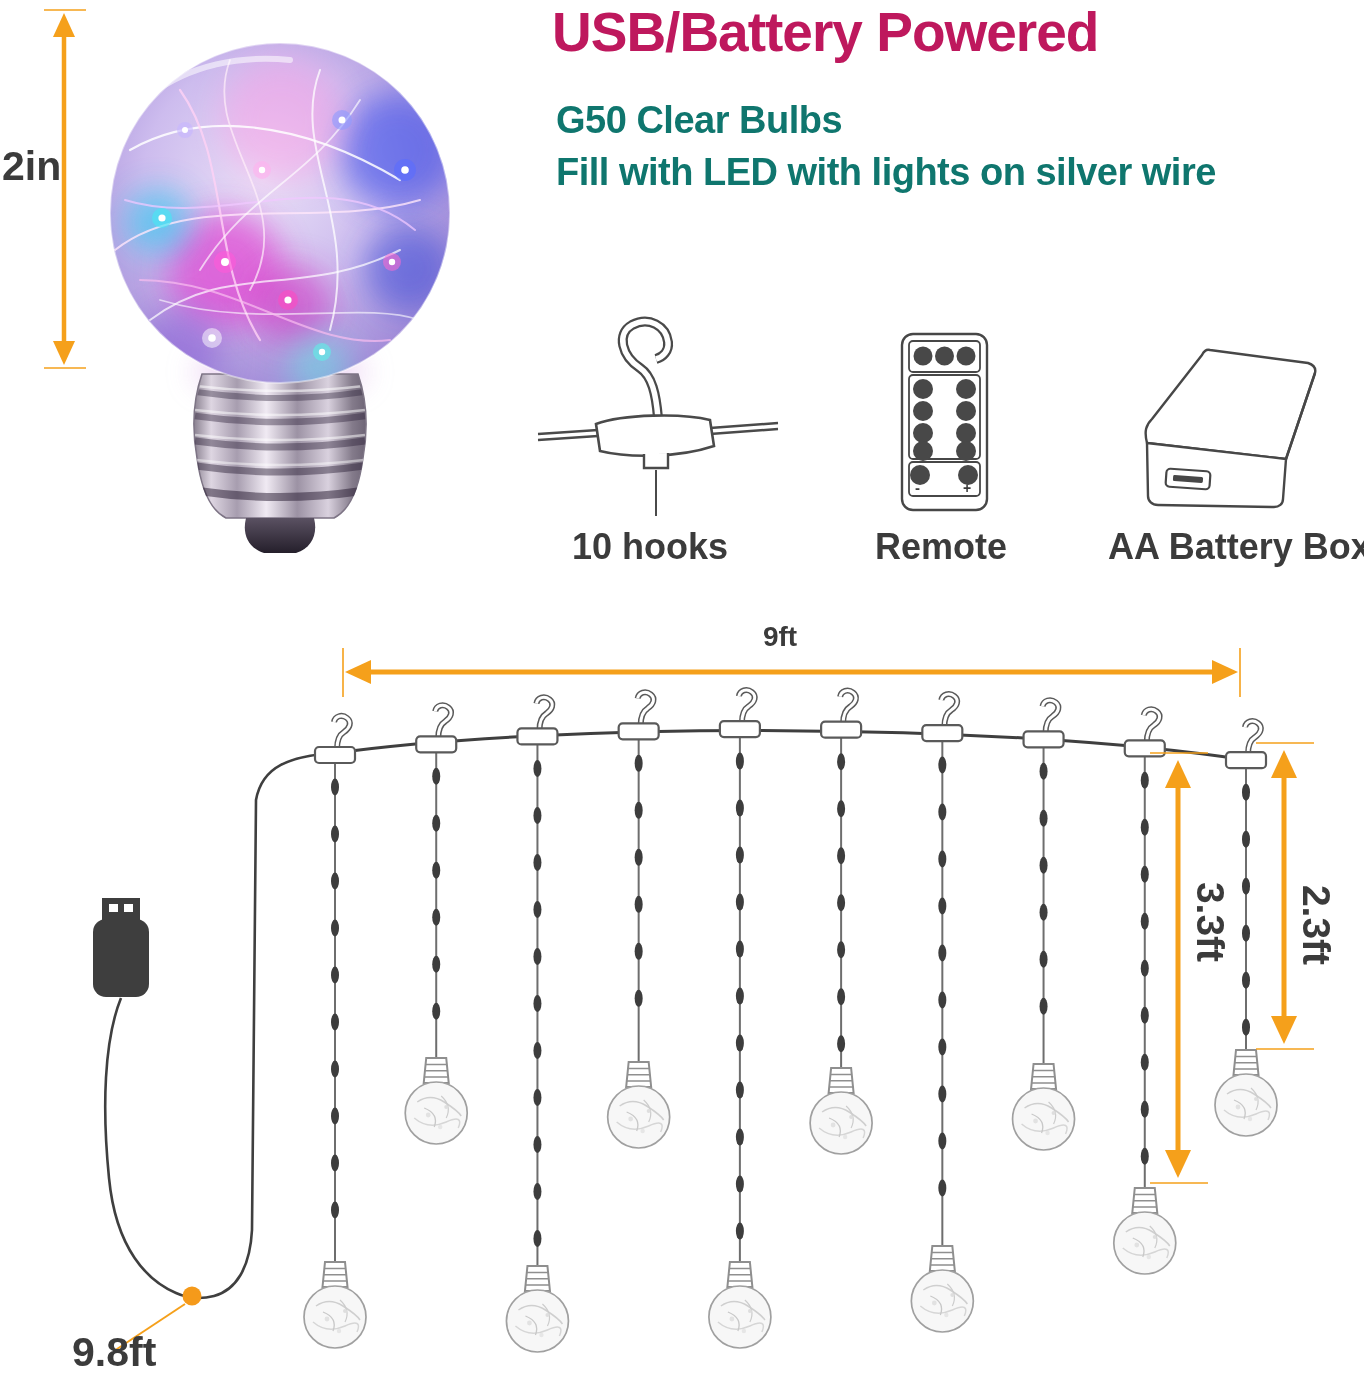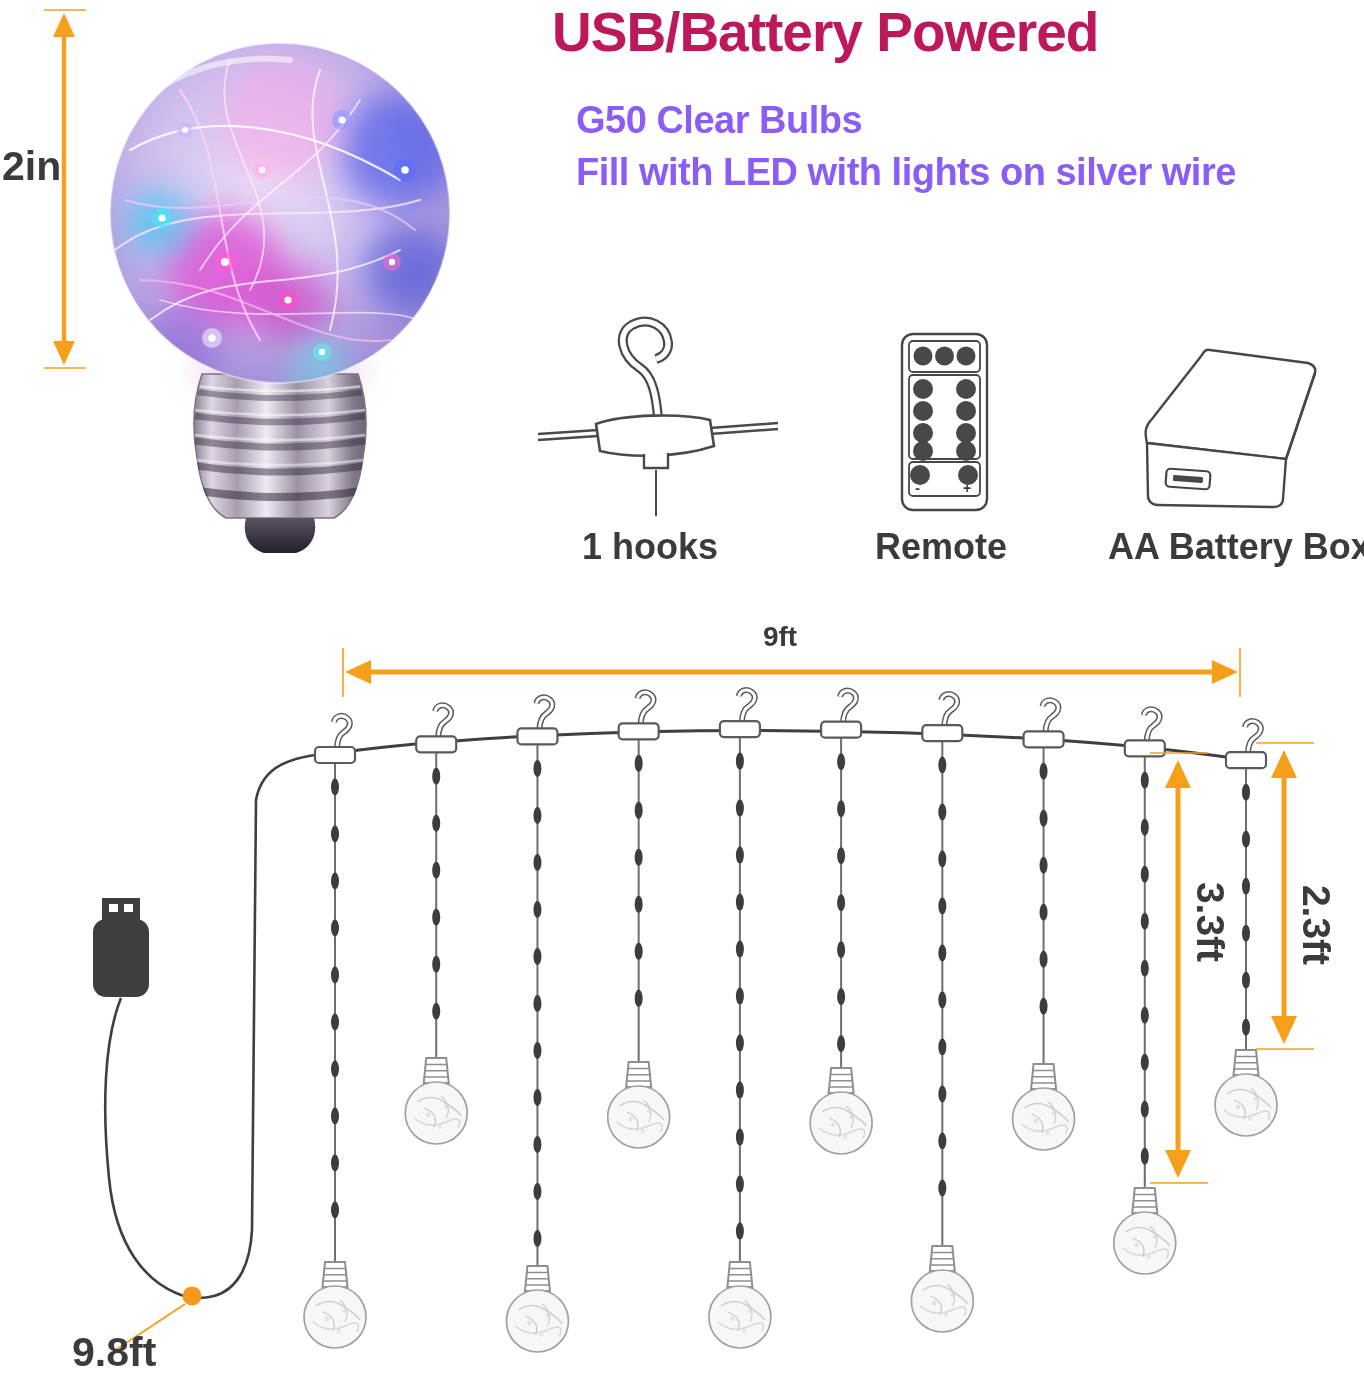--- a/index.html
+++ b/index.html
@@ -3,21 +3,21 @@
 <meta charset="utf-8">
 <style>
   html,body{margin:0;padding:0;background:#fff;}
   .canvas{
     position:relative;width:1364px;height:1389px;background:#fff;overflow:hidden;
     font-family:"Liberation Sans", sans-serif;color:#3B3B3B;
   }
   svg{position:absolute;left:0;top:0;}
   .lbl{position:absolute;color:#3B3B3B;line-height:1.1;white-space:nowrap;}
   .page-title{left:552px;top:2px;font-size:55px;font-weight:700;color:#be185d;letter-spacing:-1px;}
-  .subtitle{left:556px;top:94px;font-size:38px;font-weight:700;letter-spacing:-0.5px;color:#8b5cf6;line-height:1.38;margin-left:20px;}
+  .subtitle{left:556px;top:94px;font-size:38px;font-weight:700;letter-spacing:-0.5px;color:#0f766e;line-height:1.38;}
   .bulb-h{left:2px;top:144px;font-size:41px;font-weight:700;}
   .acc-label{font-size:36px;font-weight:700;text-align:center;}
   .hooks-lbl{left:555px;top:527px;width:190px;}
   .remote-lbl{left:851px;top:527px;width:180px;}
   .battery-lbl{left:1108px;top:527px;width:256px;}
   .w9ft{left:680px;top:622px;width:200px;font-size:28px;font-weight:700;text-align:center;}
   .usbplug{left:42px;top:848px;font-size:42px;font-weight:700;}
   .lead98{left:72px;top:1330px;font-size:41px;font-weight:700;}
   .vdim{position:absolute;width:140px;height:42px;font-size:39px;font-weight:700;text-align:center;transform:rotate(90deg);}
   .d33{left:1140px;top:901px;}
@@ -377,21 +377,21 @@
   </svg>
 
   <div class="lbl bulb-h">2in</div>
 
   <div class="lbl page-title">USB/Battery Powered</div>
   <div class="lbl subtitle">
     <div>G50 Clear Bulbs</div>
     <div>Fill with LED with lights on silver wire</div>
   </div>
 
-  <div class="lbl acc-label hooks-lbl">1 hooks</div>
+  <div class="lbl acc-label hooks-lbl">10 hooks</div>
   <div class="lbl acc-label remote-lbl">Remote</div>
   <div class="lbl acc-label battery-lbl">AA Battery Box</div>
 
   <div class="lbl w9ft">9ft</div>
   <div class="lbl lead98">9.8ft</div>
   <div class="lbl vdim d33">3.3ft</div>
   <div class="lbl vdim d23">2.3ft</div>
 </div>
 
 </body></html>

